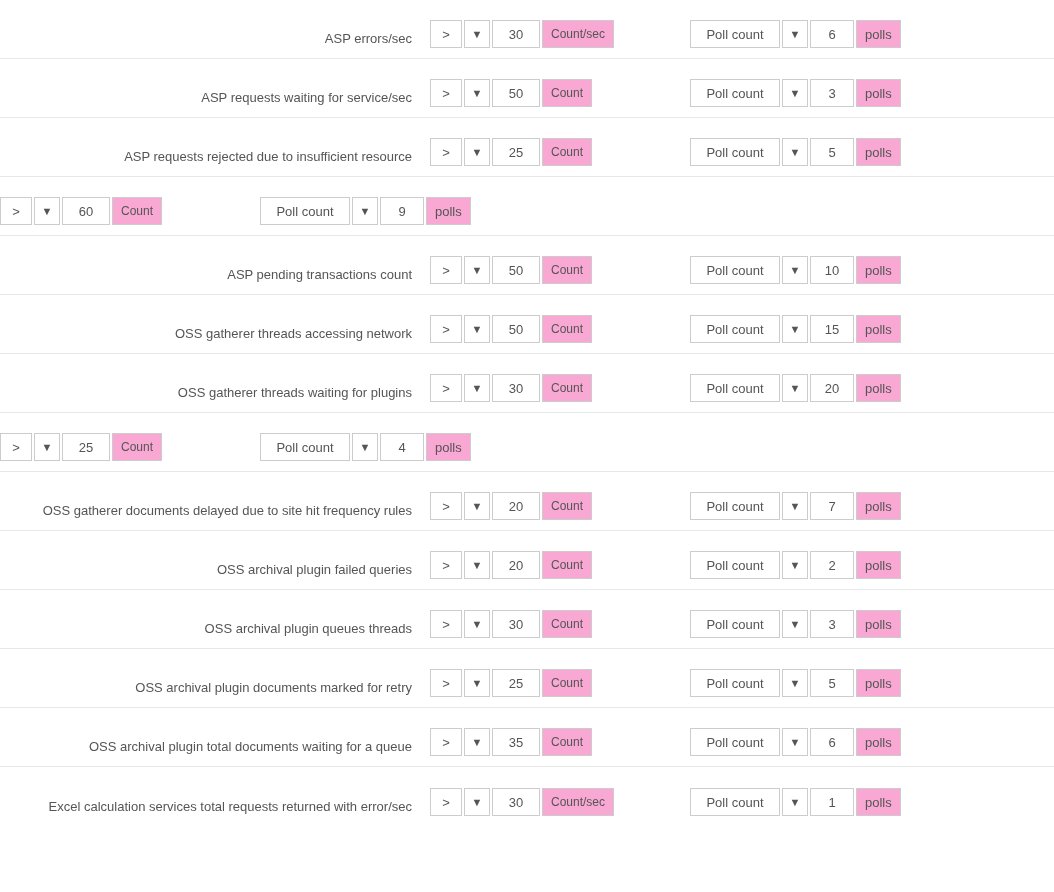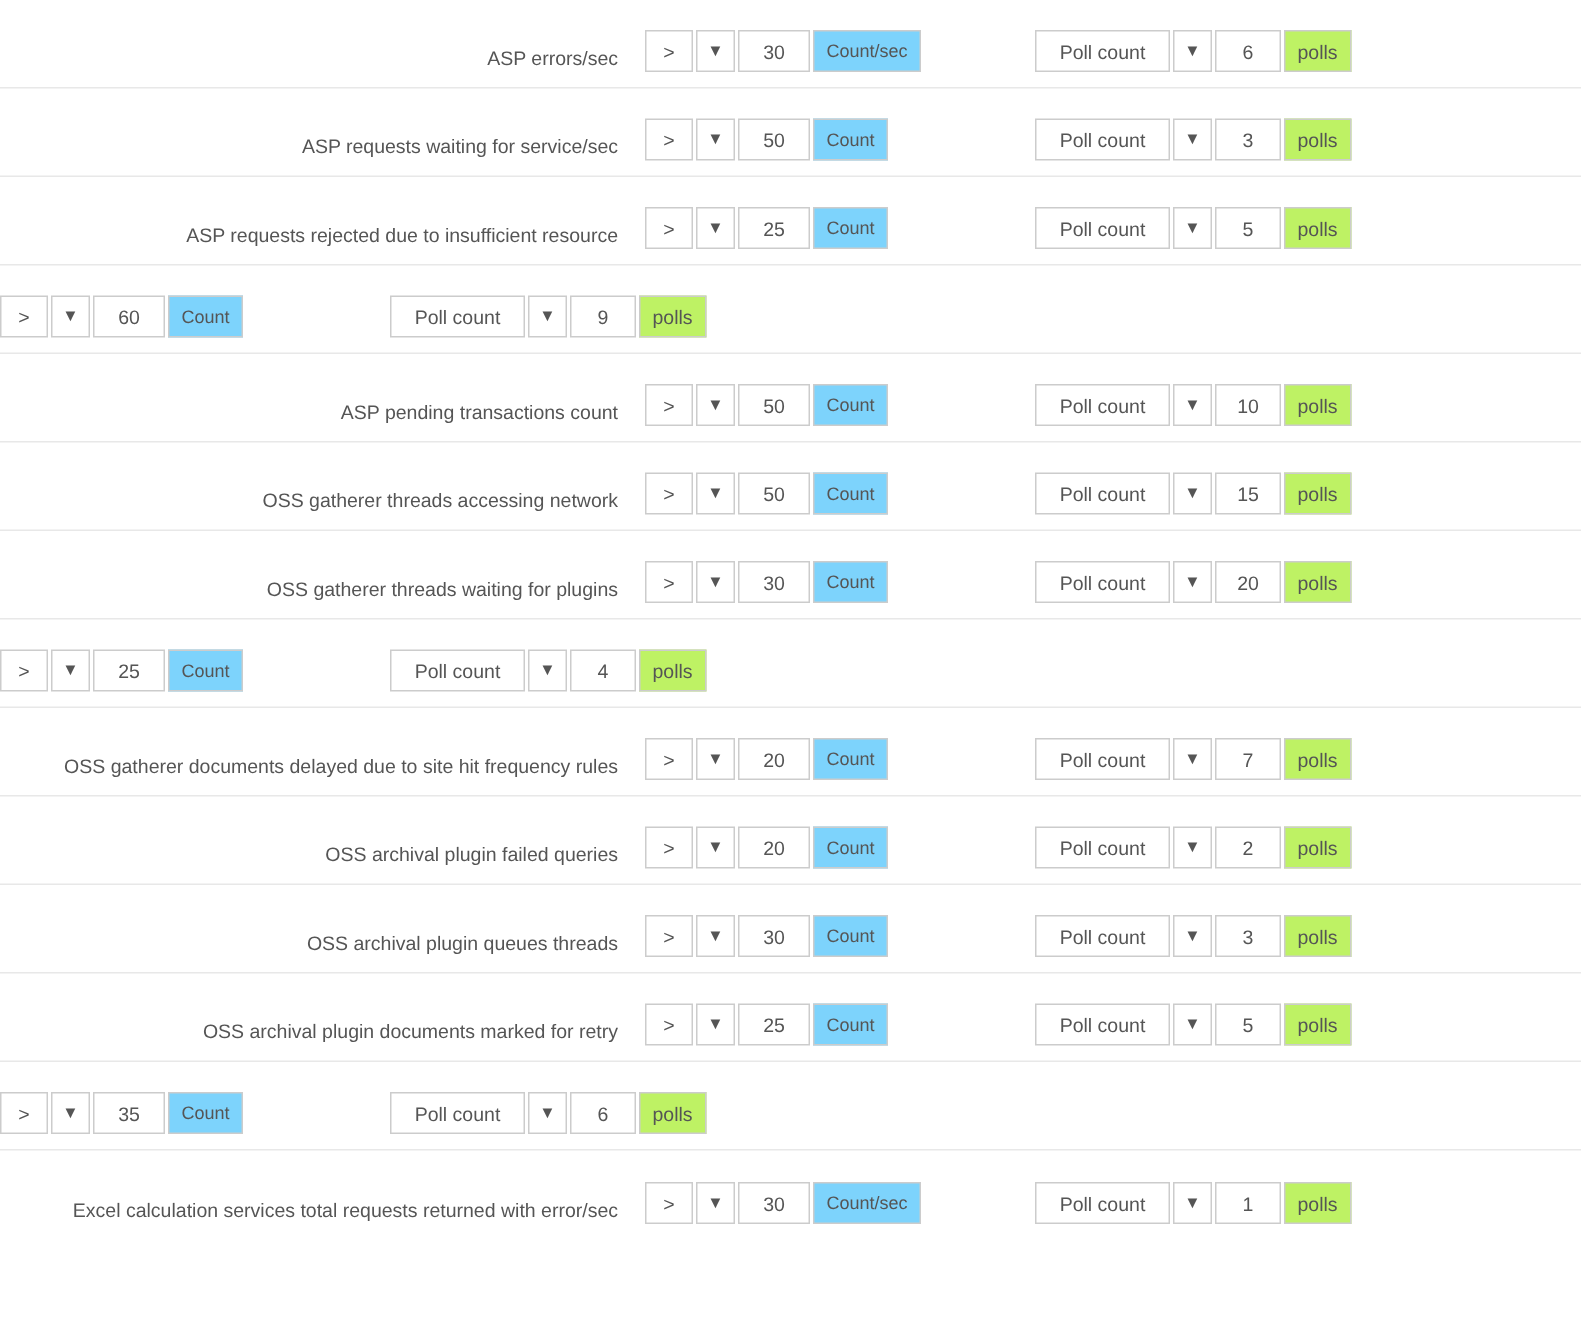--- a/index.html
+++ b/index.html
@@ -53,21 +53,21 @@
       border: 1px solid #ccc;
       background: #fff;
       text-align: center;
       font-size: 13px;
       color: #555;
     }
     .unit-badge {
       height: 28px;
       padding: 0 8px;
       border: 1px solid #ccc;
-      background: #7dd3fc;
+      background: #f9a8d4;
       display: flex;
       align-items: center;
       font-size: 12px;
       color: #555;
       white-space: nowrap;
     }
     .poll-col {
       display: flex;
       align-items: center;
       gap: 2px;
@@ -90,21 +90,21 @@
       border: 1px solid #ccc;
       background: #fff;
       text-align: center;
       font-size: 13px;
       color: #555;
     }
     .polls-badge {
       height: 28px;
       padding: 0 8px;
       border: 1px solid #ccc;
-      background: #bef264;
+      background: #f9a8d4;
       display: flex;
       align-items: center;
       font-size: 13px;
       color: #555;
     }
     input[type="text"], input[type="number"] {
       outline: none;
     }
   </style>
 </head>
@@ -283,20 +283,21 @@
         <div class="unit-badge">Count</div>
       </div>
       <div class="poll-col">
         <input type="text" class="poll-label-input" value="Poll count" style="">
         <span style="width: 26px; height: 28px; border: 1px solid rgb(204, 204, 204); background: rgb(255, 255, 255); font-size: 11px; color: rgb(85, 85, 85); display: flex; align-items: center; justify-content: center; cursor: pointer;">▼</span>
         <input type="text" class="poll-value-input" value="5" style="">
         <div class="polls-badge">polls</div>
       </div>
     </div>
     <div class="row">
+      <div class="label-col">OSS archival plugin total documents waiting for a queue</div>
       <div class="condition-col">
         <input type="text" class="operator-input" value="&gt;" style="">
         <span style="width: 26px; height: 28px; border: 1px solid rgb(204, 204, 204); background: rgb(255, 255, 255); font-size: 11px; color: rgb(85, 85, 85); display: flex; align-items: center; justify-content: center; cursor: pointer;">▼</span>
         <input type="text" class="value-input" value="35" style="">
         <div class="unit-badge">Count</div>
       </div>
       <div class="poll-col">
         <input type="text" class="poll-label-input" value="Poll count" style="">
         <span style="width: 26px; height: 28px; border: 1px solid rgb(204, 204, 204); background: rgb(255, 255, 255); font-size: 11px; color: rgb(85, 85, 85); display: flex; align-items: center; justify-content: center; cursor: pointer;">▼</span>
         <input type="text" class="poll-value-input" value="6" style="">

